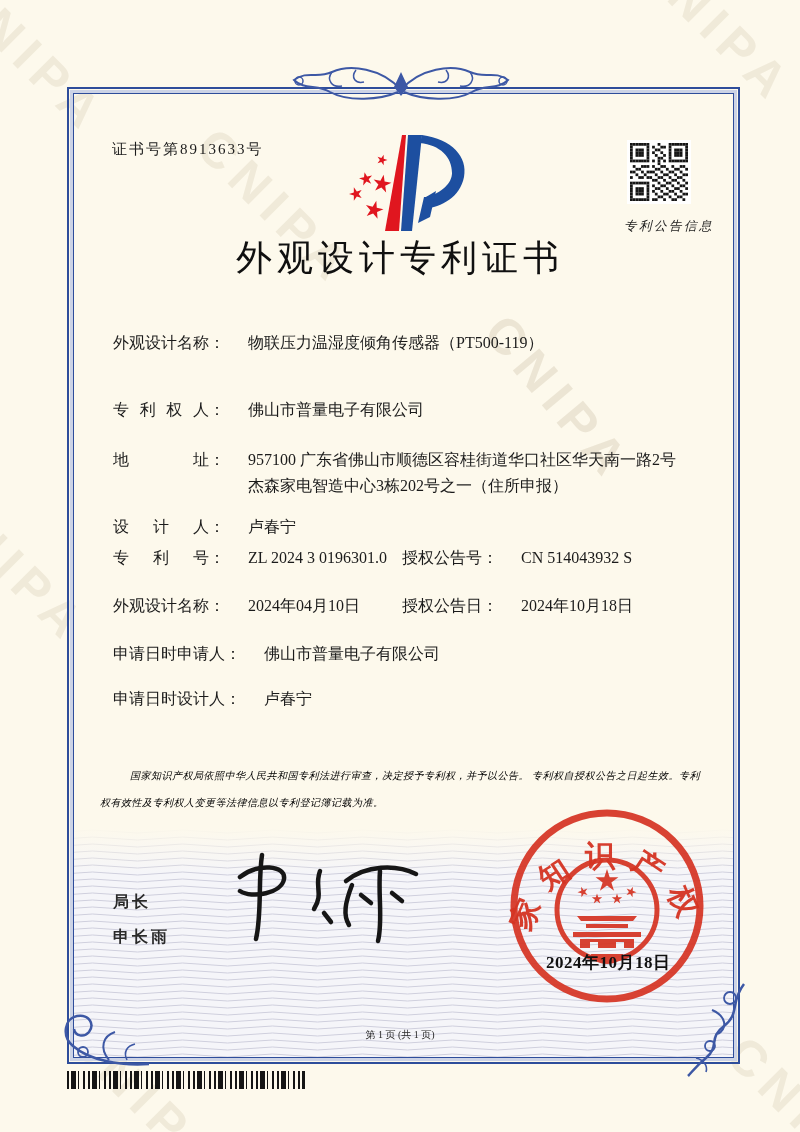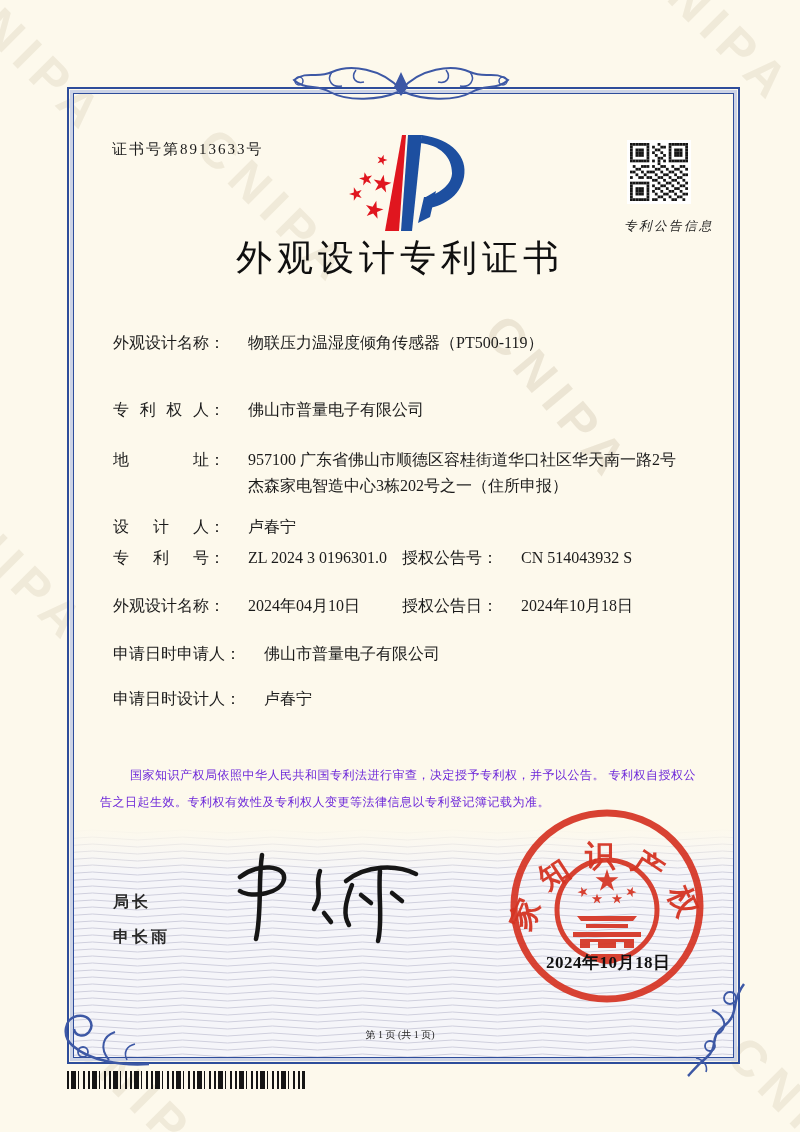--- a/index.html
+++ b/index.html
@@ -37,22 +37,22 @@
          letter-spacing:5px;color:#101010;}
 
   .row{left:113px;width:624px;font-size:16px;color:#1b1b1b;line-height:26px;}
   .lbl{display:inline-block;width:96px;text-align:justify;text-align-last:justify;vertical-align:top;}
   .lbl.wide{width:auto;text-align-last:auto;}
   .colon{display:inline-block;vertical-align:top;}
   .val{display:inline-block;vertical-align:top;margin-left:23px;}
   .val.narrow{width:432px;}
   .rcol{position:absolute;left:289px;top:0;}
 
-  .legal{left:100px;top:762px;width:604px;font-size:12px;line-height:27px;
-         color:#6d28d9;text-indent:30px;letter-spacing:0.5px;}
+  .legal{left:100px;top:762px;width:604px;font-size:10px;font-style:italic;line-height:27px;
+         color:#000000;text-indent:30px;letter-spacing:0.5px;}
 
   .sig{left:113px;top:884px;font-family:"Liberation Sans",sans-serif;font-weight:700;
        font-size:16px;color:#2a2a2a;letter-spacing:3px;line-height:35px;z-index:6;}
   .sigimg{left:228px;top:843px;z-index:6;}
 
   .seal{left:507px;top:806px;z-index:7;}
   .sealdate{left:546px;top:951px;font-size:17px;font-weight:600;color:#111;z-index:8;letter-spacing:0.5px;}
 
   .pageinfo{left:0;top:1028px;width:800px;text-align:center;font-size:10px;color:#2a2a2a;z-index:6;}
 

